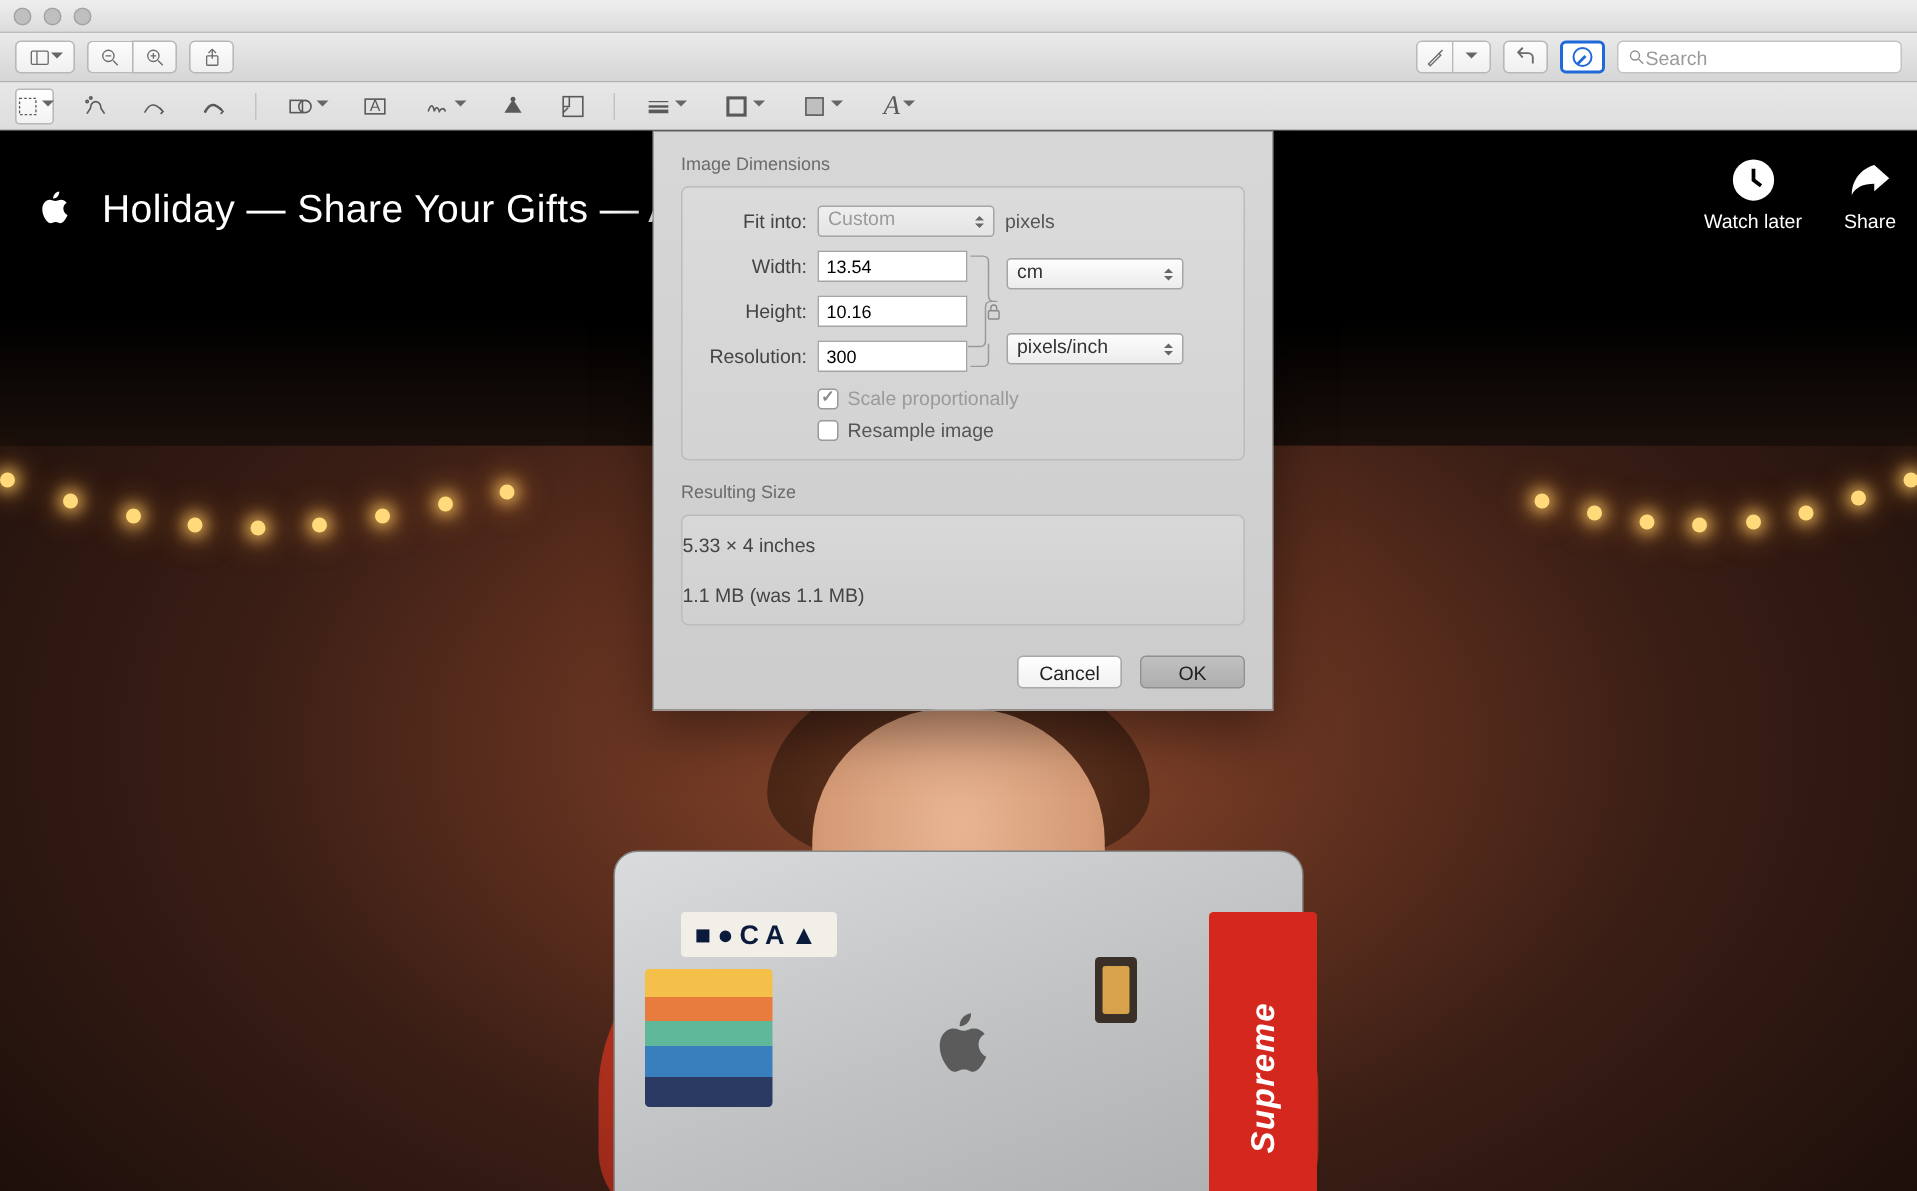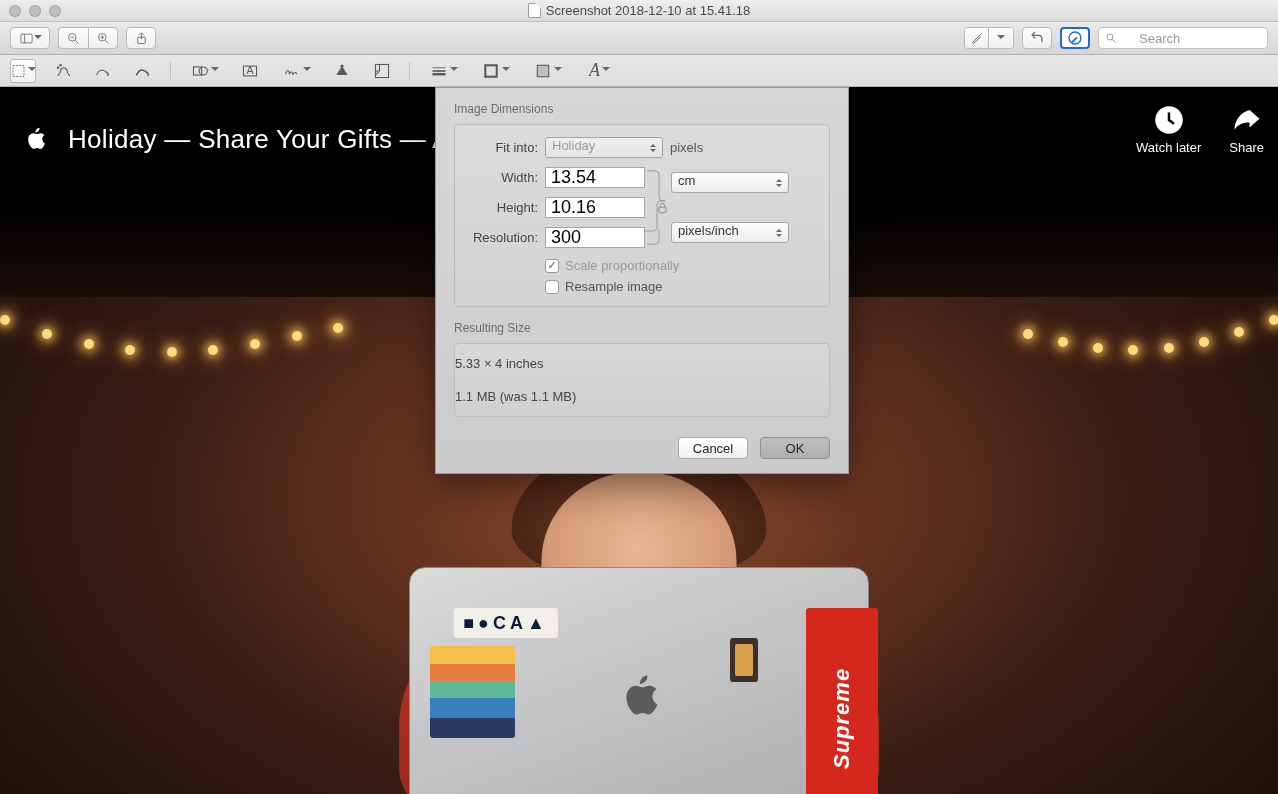--- a/index.html
+++ b/index.html
@@ -17,21 +17,21 @@
 .tb-btn.seg-l{border-radius:4px 0 0 4px;border-right:none}
 .tb-btn.seg-r{border-radius:0 4px 4px 0}
 .tb-btn.dd{min-width:40px;padding:0 4px}
 .tb-btn svg{width:15px;height:15px;stroke:#6a6a6a;fill:none;stroke-width:1.4}
 .tb-btn.fill svg{fill:#6a6a6a;stroke:none}
 .spacer{flex:1}
 .edit-toggle{display:flex;height:22px;border:1px solid #b8b8b8;border-radius:4px;overflow:hidden}
 .edit-toggle .part{width:24px;display:flex;align-items:center;justify-content:center;background:linear-gradient(#fcfcfc,#f0f0f0)}
 .edit-toggle .part:first-child{border-right:1px solid #b8b8b8}
 .markup-btn{width:30px;height:22px;background:#fff;border:2px solid #2169d8;border-radius:4px;display:flex;align-items:center;justify-content:center;color:#2169d8;font-weight:600;font-size:14px}
-.search{height:22px;width:170px;background:#fff;border:1px solid #c3c3c3;border-radius:4px;display:flex;align-items:center;padding:0 6px;gap:22px;color:#9a9a9a}
+.search{height:22px;width:190px;background:#fff;border:1px solid #c3c3c3;border-radius:4px;display:flex;align-items:center;padding:0 6px;gap:0;color:#9a9a9a}
 .search svg{width:12px;height:12px;stroke:#909090;fill:none;stroke-width:1.8}
 .markup-bar{height:32px;background:linear-gradient(#e7e7e7,#dedede);border-bottom:1px solid #b5b5b5;display:flex;align-items:center;padding:0 10px;gap:14px}
 .mk-btn{width:26px;height:24px;border:1px solid transparent;border-radius:3px;display:flex;align-items:center;justify-content:center;color:#595959;cursor:default}
 .mk-btn.active{background:linear-gradient(#fff,#f2f2f2);border-color:#b8b8b8}
 .mk-btn.wide{width:38px}
 .mk-btn svg{width:18px;height:18px;stroke:#595959;fill:none;stroke-width:1.3}
 .mk-btn .chev{width:7px;height:5px;margin-left:2px}
 .mk-sep{width:1px;height:18px;background:#c3c3c3}
 .content{flex:1;position:relative;background:#000;overflow:hidden}
 .wall-top{position:absolute;left:0;right:0;top:0;height:210px;background:linear-gradient(#000 0%,#000 60%,#1a0f0a 100%)}
@@ -58,21 +58,21 @@
 .sticker.lant{right:110px;top:70px;width:28px;height:44px;background:#3a3028;border-radius:3px}
 .sticker.lant::after{content:"";position:absolute;inset:6px 5px;background:#d7a24a;border-radius:2px}
 .sticker.supreme{right:-10px;top:40px;width:72px;height:220px;background:#d4281f;color:#fff;display:flex;align-items:center;justify-content:center;font-weight:700;font-style:italic;font-size:22px;writing-mode:vertical-rl;transform:rotate(180deg);letter-spacing:1px}
 .dialog{position:absolute;top:0;left:435px;width:414px;background:linear-gradient(#d7d7d7,#cccccc);border:1px solid #9a9a9a;box-shadow:0 12px 36px rgba(0,0,0,.45);color:#333;padding-bottom:14px}
 .dlg-body{padding:14px 18px 0}
 .sect-label{color:#6b6b6b;font-size:12px;margin-bottom:8px}
 .field-box{background:linear-gradient(#dbdbdb,#d3d3d3);border:1px solid #bcbcbc;border-radius:5px;padding:12px 12px 12px 0;margin-bottom:14px}
 .row{display:flex;align-items:center;margin-bottom:9px}
 .row:last-child{margin-bottom:0}
 .lbl{width:90px;text-align:right;padding-right:7px;color:#444}
-.inp{height:21px;width:100px;background:#fff;border:1px solid #a5a5a5;border-radius:0;padding:0 5px;font-size:18px;outline:none}
+.inp{height:21px;width:100px;background:#fff;border:1px solid #a5a5a5;border-radius:0;padding:0 5px;font-size:12px;outline:none}
 .sel{height:21px;flex:0 0 118px;background:linear-gradient(#fdfdfd,#ececec);border:1px solid #a5a5a5;border-radius:3px;padding:0 16px 0 6px;font-size:12px;color:#333;position:relative}
 .sel.disabled{color:#9b9b9b;background:linear-gradient(#efefef,#e4e4e4)}
 .sel .sel-chev{position:absolute;right:4px;top:3px;width:10px;height:14px}
 .sel .sel-chev::before,.sel .sel-chev::after{content:"";position:absolute;left:2px;border:3px solid transparent}
 .sel .sel-chev::before{top:0;border-bottom-color:#666}
 .sel .sel-chev::after{bottom:0;border-top-color:#666}
 .unit-txt{margin-left:7px;color:#555}
 .bracket{position:relative;width:22px;align-self:stretch}
 .bracket svg{position:absolute;inset:0;width:100%;height:100%}
 .lock-ico{position:absolute;right:-1px;top:50%;transform:translateY(-50%);width:11px;height:13px}
@@ -97,24 +97,20 @@
 <body>
 
 <div class="window">
 
   <div class="titlebar">
     <div class="traffic">
       <div class="dot"></div>
       <div class="dot"></div>
       <div class="dot"></div>
     </div>
-    <div class="title-center">
-      <span class="doc-icon"></span>
-      <span>Screenshot 2018-12-10 at 15.41.18</span>
-    </div>
   </div>
 
   <div class="toolbar-main">
     <div class="tb-btn dd">
         <svg viewBox="0 0 24 24">
           <rect x="3" y="5" width="18" height="14" rx="1.5"></rect>
           <line x1="9" y1="5" x2="9" y2="19"></line>
         </svg>
         <span class="chev-dn"></span>
       </div>
@@ -324,21 +320,21 @@
 
       </div>
     </div>
 
     <div class="dialog">
       <div class="dlg-body">
         <div class="sect-label">Image Dimensions</div>
         <div class="field-box">
           <div class="row">
             <div class="lbl">Fit into:</div>
-            <div class="sel disabled"><span>Holiday</span><span class="sel-chev"></span></div>
+            <div class="sel disabled"><span>Custom</span><span class="sel-chev"></span></div>
             <span class="unit-txt">pixels</span>
           </div>
           <div class="row" style="align-items:flex-end">
             <div class="flex-col-gap">
               <div class="row" style="margin:0">
                   <div class="lbl">Width:</div>
                   <input class="inp" value="13.54" style="">
                 </div>
               <div class="row" style="margin:0">
                   <div class="lbl">Height:</div>

